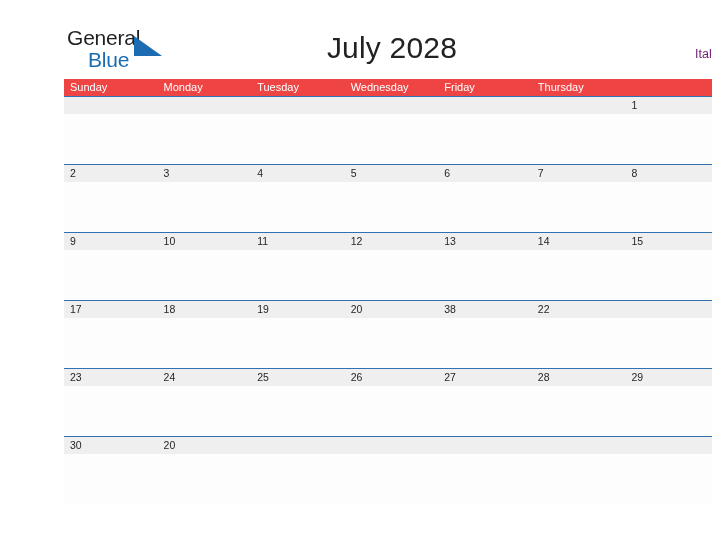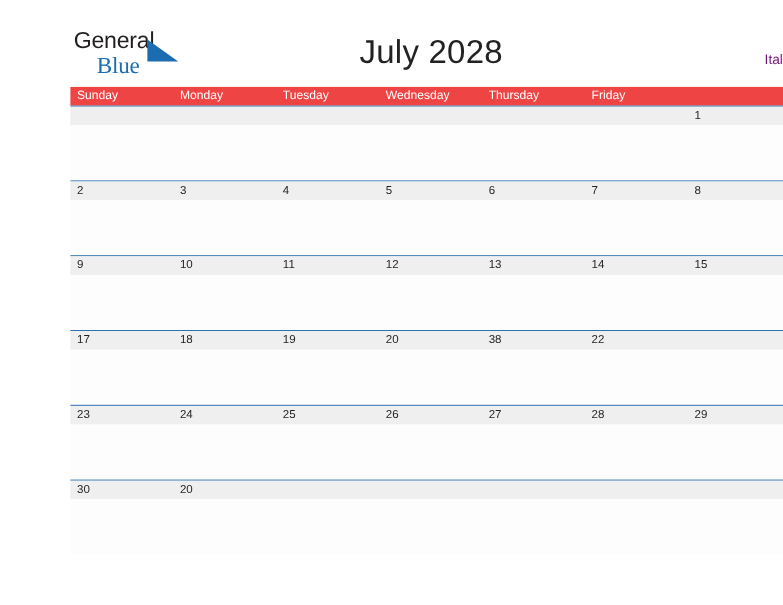--- a/index.html
+++ b/index.html
@@ -41,21 +41,20 @@
     display: block;
     font-family: "Liberation Sans", sans-serif;
   }
   .logo-blue {
     font-size: 21px;
     color: #1b6cb0;
     letter-spacing: -0.2px;
     display: block;
     margin-top: 1px;
     margin-left: 21px;
-    font-family: Liberation Serif, serif;
   }
   .logo-flag {
     position: absolute;
     left: 66px;
     top: 9px;
     width: 30px;
     height: 22px;
   }
   .cal-title {
     position: absolute;
@@ -148,22 +147,22 @@
 
   </div>
 
   <div class="calendar">
 
     <div class="dow-row">
       <div class="dow">Sunday</div>
       <div class="dow">Monday</div>
       <div class="dow">Tuesday</div>
       <div class="dow">Wednesday</div>
+      <div class="dow">Friday</div>
       <div class="dow">Thursday</div>
-      <div class="dow">Friday</div>
     </div>
 
     <div class="week">
       <div class="week-dates">
         <div class="daynum"></div>
         <div class="daynum"></div>
         <div class="daynum"></div>
         <div class="daynum"></div>
         <div class="daynum"></div>
         <div class="daynum"></div>

